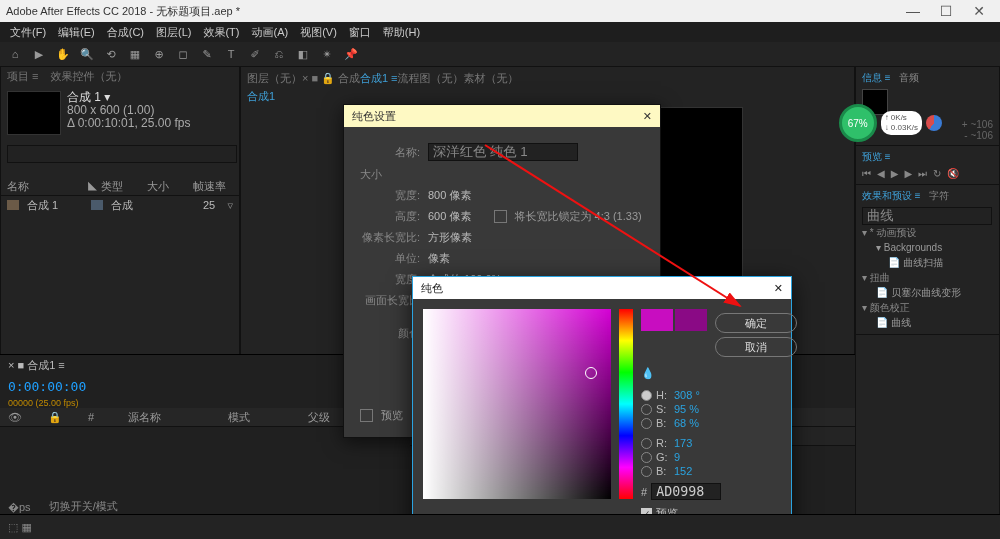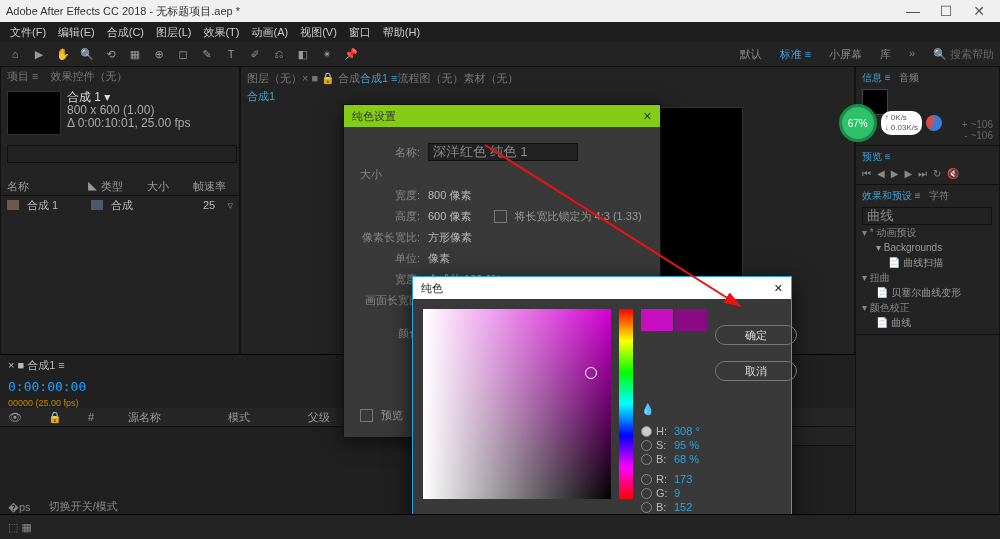--- a/index.html
+++ b/index.html
@@ -41,37 +41,37 @@
 .tl-time{color:#1fa0ff;font-family:monospace;font-size:13px;padding:4px 8px}
 .tl-sub{color:#c08a00;font-size:9px;padding:0 8px}
 .tl-hdr{height:18px;display:flex;align-items:center;padding:0 8px;gap:20px;color:#999;border-bottom:1px solid #111;background:#262626}
 .tl-body{position:relative;height:70px}
 .tl-ruler{position:absolute;left:410px;right:0;top:0;height:18px;background:#242424;border-bottom:1px solid #111}
 .playhead{position:absolute;left:418px;top:0;width:1px;height:70px;background:#1fa0ff}
 .tl-foot{height:18px;display:flex;align-items:center;padding:0 8px;color:#888;gap:18px}
 .statusbar{position:absolute;left:0;right:0;bottom:0;height:24px;background:#232323;border-top:1px solid #000;display:flex;align-items:center;padding:0 8px;color:#888}
 
 .dlg1{position:absolute;left:343px;top:104px;width:316px;background:#393939;border:1px solid #111;color:#999;font-size:11px;box-shadow:0 4px 18px rgba(0,0,0,.6)}
-.dlg1 .dh{height:22px;background:#84cc16;color:#333;display:flex;align-items:center;justify-content:space-between;padding:0 8px}
+.dlg1 .dh{height:22px;background:#fef9c3;color:#333;display:flex;align-items:center;justify-content:space-between;padding:0 8px}
 .dlg1 .db{padding:10px 16px 90px 16px}
 .drow{display:flex;align-items:center;margin:6px 0;gap:8px}
 .drow .lab{width:60px;text-align:right;color:#888}
 .drow .val{color:#bbb}
 .txtin{background:#222;border:1px solid #111;color:#888;height:16px;padding:0 4px;width:140px}
 .cb{width:11px;height:11px;border:1px solid #777;display:inline-block}
 .dlg2{position:absolute;left:412px;top:276px;width:378px;background:#393939;border:1px solid #2aa3e0;color:#bbb;font-size:11px;box-shadow:0 6px 22px rgba(0,0,0,.7)}
 .dlg2 .dh{height:22px;background:#fff;color:#222;display:flex;align-items:center;justify-content:space-between;padding:0 8px}
 .dlg2 .db{padding:10px;display:flex;gap:8px}
 .sv{width:190px;height:190px;position:relative;background:linear-gradient(to right,#fff,rgba(255,255,255,0)),linear-gradient(to top,#000,rgba(0,0,0,0)),#d400d4}
 .sv .cursor{position:absolute;right:14px;top:58px;width:10px;height:10px;border:1px solid #fff;border-radius:50%}
 .hue{width:14px;height:190px;background:linear-gradient(to bottom,#f00,#ff0,#0f0,#0ff,#00f,#f0f,#f00)}
 .pcol{width:140px}
 .prev{display:flex;gap:2px;margin-bottom:6px}
 .prev div{width:32px;height:22px}
-.btns .bt{display:block;width:80px;height:18px;border:1px solid #777;border-radius:10px;margin:16px auto;text-align:center;line-height:18px;color:#ddd}
+.btns .bt{display:block;width:80px;height:18px;border:1px solid #777;border-radius:10px;margin:4px auto;text-align:center;line-height:18px;color:#ddd}
 .plist{margin-top:8px}
 .plist .pr{display:flex;align-items:center;gap:4px;margin:2px 0}
 .plist .pr .rad{width:9px;height:9px;border:1px solid #888;border-radius:50%}
 .plist .pr .fill{background:#ccc}
 .plist .pr .lab{width:14px;color:#bbb}
 .plist .pr .num{color:#2aa3e0}
 .hexrow{margin-top:6px;display:flex;align-items:center;gap:4px}
 .hexrow input{background:#222;border:1px solid #111;color:#ccc;width:60px;height:15px;padding:0 4px;font-family:monospace}
 .eyedrop{width:14px;height:14px;color:#ccc;margin:6px 0}
 .pvcb{display:flex;align-items:center;gap:4px;margin-top:6px}
@@ -117,28 +117,20 @@
   <span class="tool">▦</span>
   <span class="tool">⊕</span>
   <span class="tool">◻</span>
   <span class="tool">✎</span>
   <span class="tool">T</span>
   <span class="tool">✐</span>
   <span class="tool">⎌</span>
   <span class="tool">◧</span>
   <span class="tool">✴</span>
   <span class="tool">📌</span>
-  <div class="right">
-    <span>默认</span>
-    <span class="active">标准 ≡</span>
-    <span>小屏幕</span>
-    <span>库</span>
-    <span>»</span>
-    <span style="color:#666">🔍 搜索帮助</span>
-  </div>
 </div>
 
 <div class="workspace">
 
   <div class="left-col panel">
     <div class="proj-head">
       <span>项目 ≡</span>
       <span>效果控件（无）</span>
     </div>
     <div class="proj-body">

